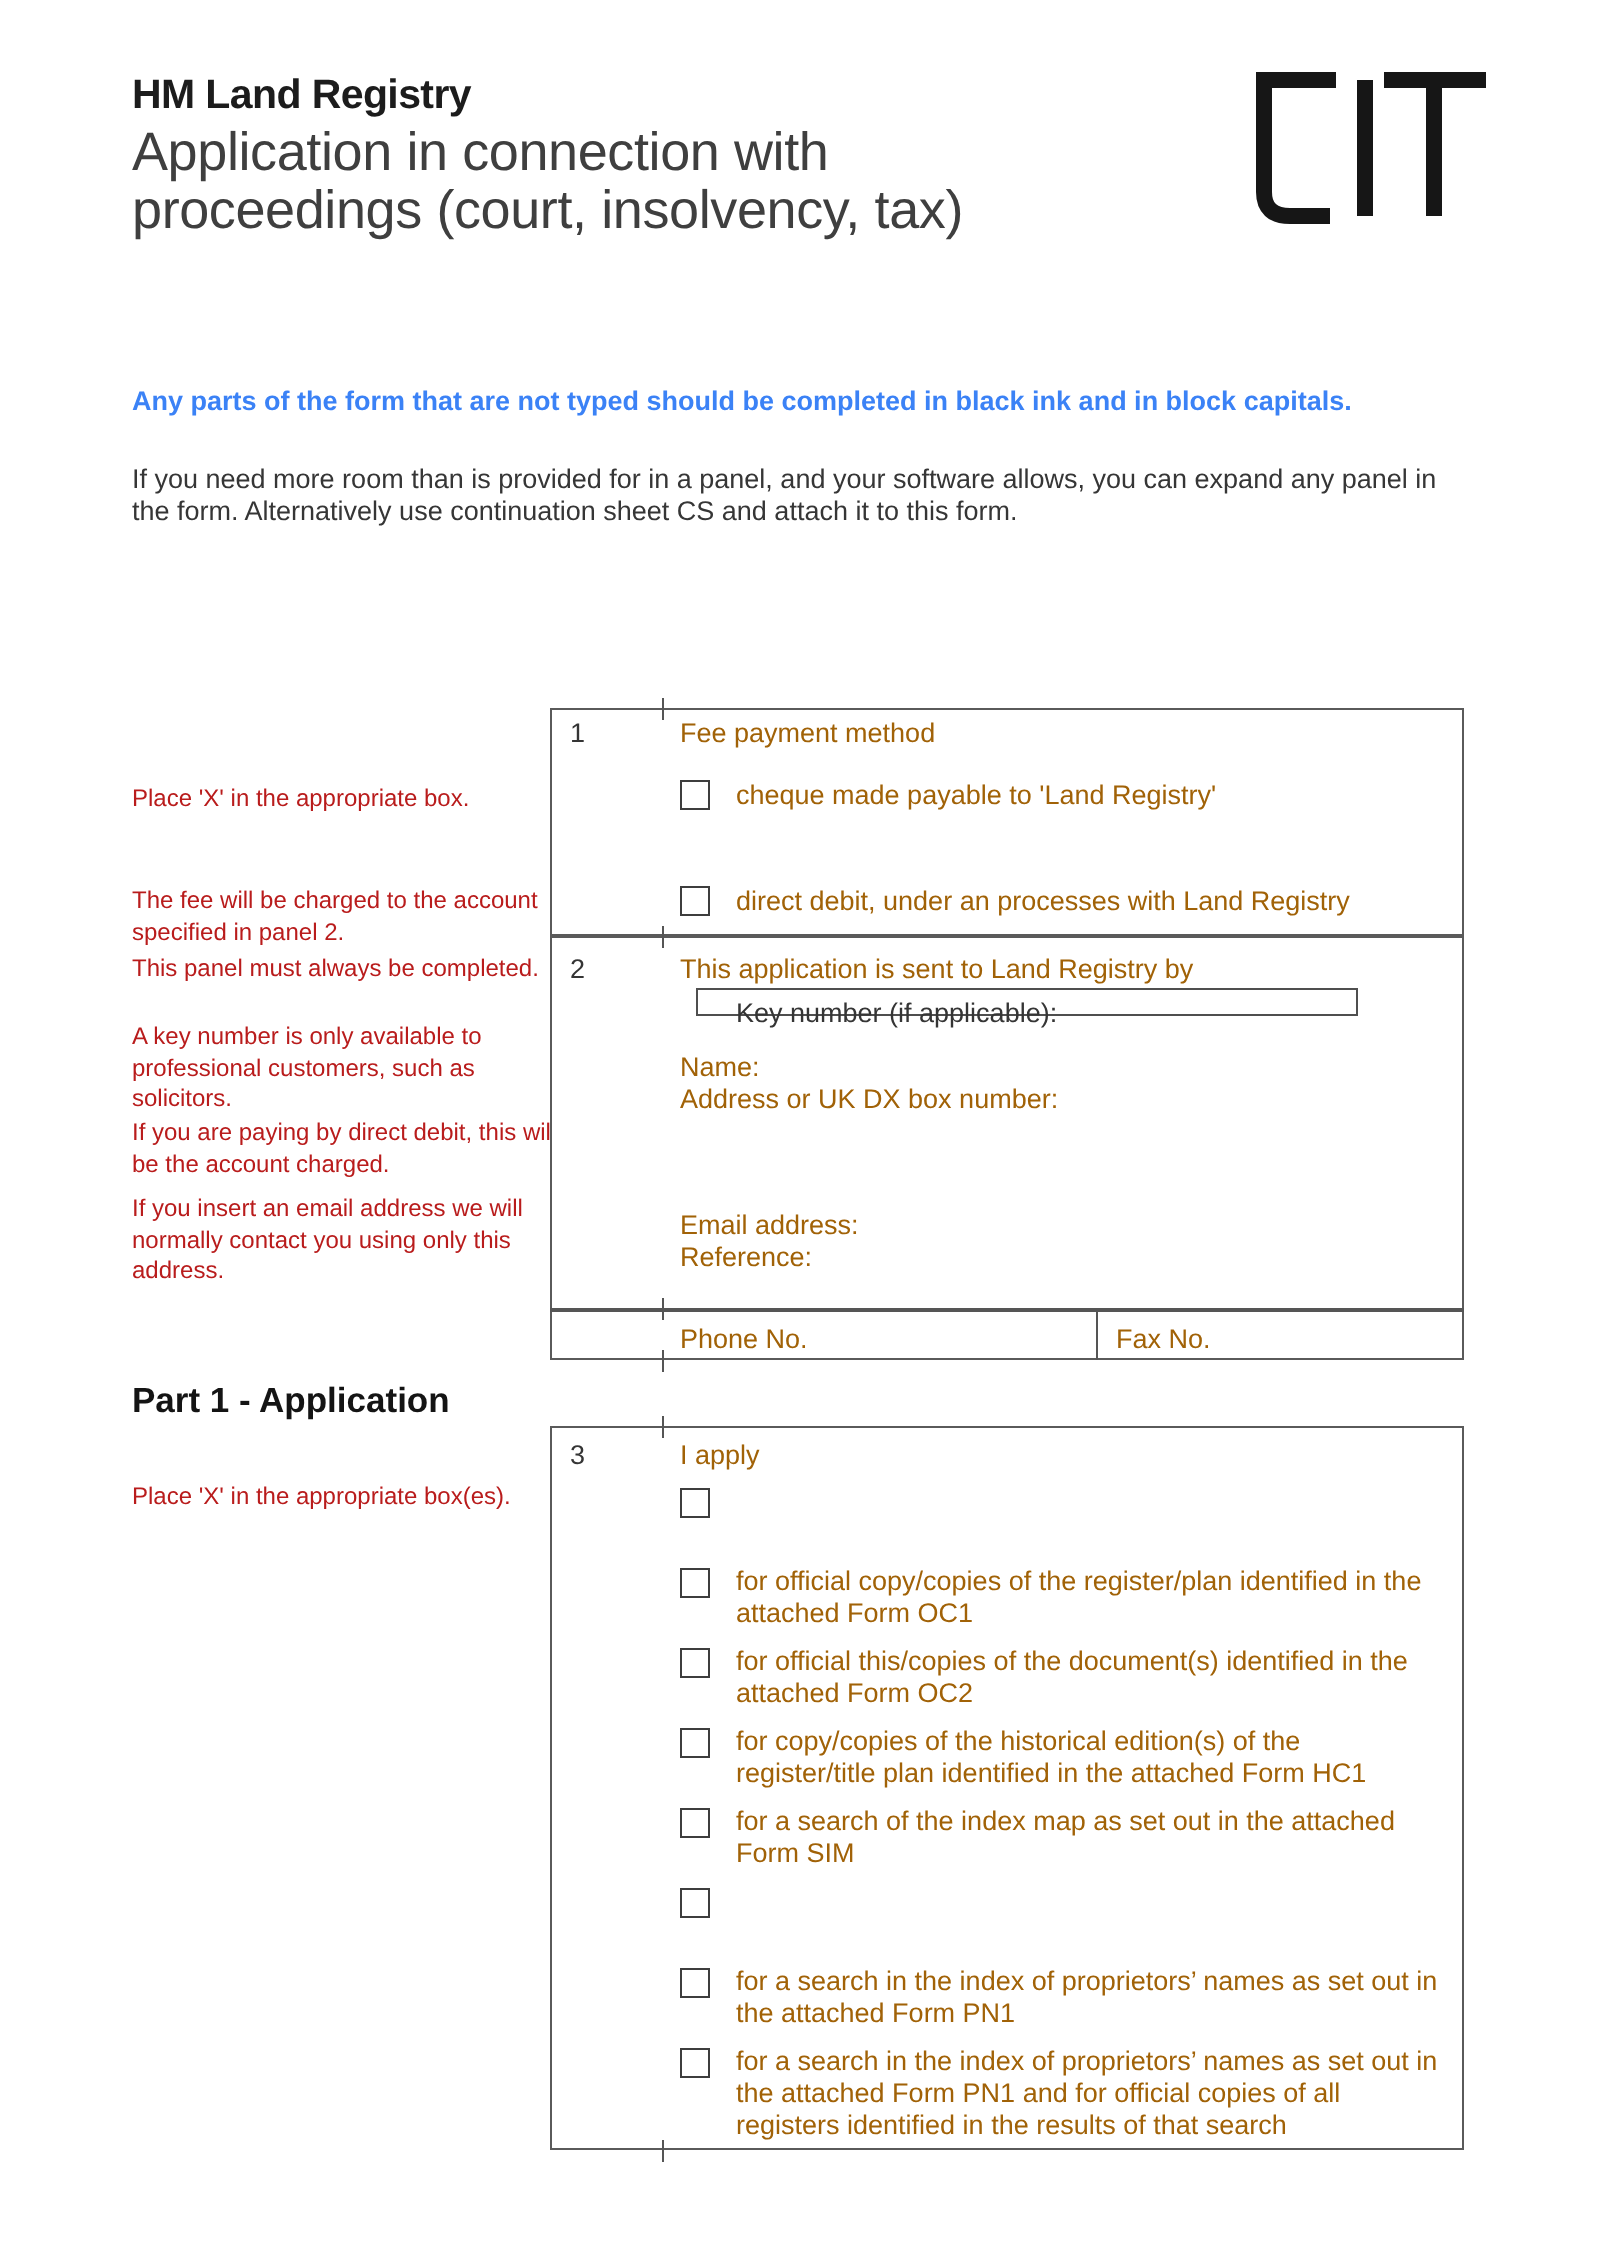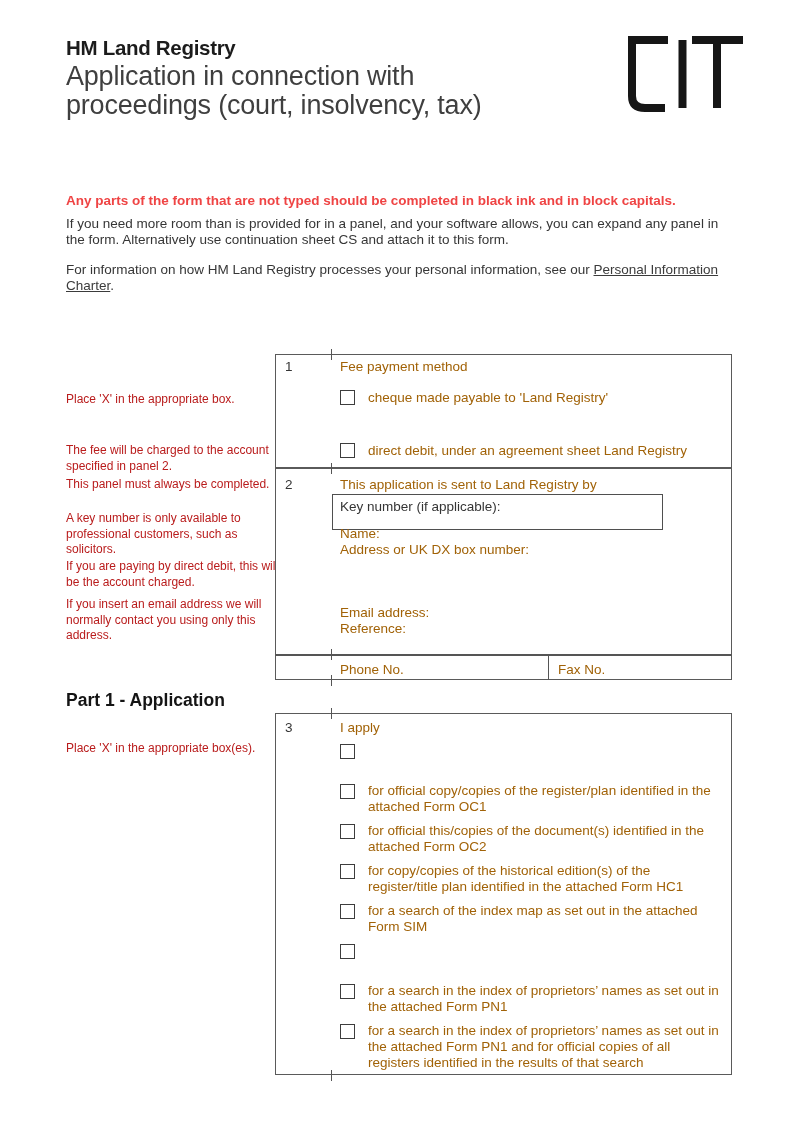--- a/index.html
+++ b/index.html
@@ -10,33 +10,33 @@
   
   .masthead{position:absolute;left:66px;top:33px;width:540px;}
   .agency{font-size:20.5px;line-height:29px;font-weight:700;color:#1c1c1c;letter-spacing:-0.3px;}
   .subtitle-line{font-size:27px;line-height:29px;font-weight:400;color:#3f3f3f;letter-spacing:-0.2px;}
   .logo{position:absolute;left:628px;top:36px;width:115px;height:76px;}
   .logo svg{display:block;width:115px;height:76px;}
   .sr{position:absolute;width:1px;height:1px;overflow:hidden;clip:rect(0 0 0 0);white-space:nowrap;}
   
   .intro{position:absolute;left:66px;top:193px;width:661px;font-size:13.5px;line-height:16.5px;}
   .intro p{margin:0 0 13px 0;}
-  .intro p.notice{font-weight:700;margin-bottom:6px;color:#ef4444;}
+  .intro p.notice{font-weight:700;margin-bottom:22px;color:#3b82f6;}
   .link{color:#3b3b3b;text-decoration:underline;cursor:pointer;}
   
   .note{position:absolute;left:66px;width:215px;font-size:12px;line-height:15.6px;color:#b91c1c;}
   
   .part-heading{position:absolute;left:66px;top:690px;font-size:17.5px;font-weight:700;color:#141414;}
   
   .panel{position:absolute;left:275px;width:457px;border:1.3px solid #5a5a5a;box-sizing:border-box;background:#fff;}
   .ptext{position:absolute;font-size:13.5px;line-height:16px;color:#a16207;}
   .pnum{position:absolute;left:285px;font-size:13.5px;line-height:16px;color:#353535;}
   .cb{position:absolute;width:13px;height:13px;border:1.5px solid #3d3d3d;background:#fff;box-sizing:content-box;}
   .opt-label{position:absolute;left:368px;width:352px;font-size:13.5px;line-height:16px;color:#a16207;}
-  .keybox{position:absolute;left:332px;top:494px;width:331px;height:36px;border:1.3px solid #4f4f4f;box-sizing:border-box;}
+  .keybox{position:absolute;left:348px;top:494px;width:331px;height:14px;border:1.3px solid #4f4f4f;box-sizing:border-box;padding-left:12px;}
   .keybox span{display:block;padding-left:7px;font-size:13.5px;line-height:24px;color:#353535;}
   .hline{position:absolute;left:275px;width:457px;height:0;border-top:2px solid #555;}
   .vline{position:absolute;width:0;border-left:1.5px solid #555;}
   .tick{position:absolute;left:330.5px;width:1.8px;height:11px;background:#555;}
 </style>
 </head>
 <body>
 
 <div class="page">
 
@@ -54,40 +54,39 @@
         <path d="M54.5 4 L54.5 72"></path>
         <path d="M64 4 L115 4"></path>
         <path d="M89 4 L89 72"></path>
       </g>
     </svg>
   </div>
 
   <div class="intro">
     <p class="notice">Any parts of the form that are not typed should be completed in black ink and in block capitals.</p>
     <p>If you need more room than is provided for in a panel, and your software allows, you can expand any panel in the form. Alternatively use continuation sheet CS and attach it to this form.</p>
-    <p><span>For information on how HM Land Registry processes your personal information, see our </span><a class="link">Personal Information Charter</a><span>.</span></p>
   </div>
 
   <div class="note" style="top:392px">Place 'X' in the appropriate box.</div>
   <div class="note" style="top:443px">The fee will be charged to the account specified in panel 2.</div>
   <div class="note" style="top:477px">This panel must always be completed.</div>
   <div class="note" style="top:511px">A key number is only available to professional customers, such as solicitors.</div>
   <div class="note" style="top:559px">If you are paying by direct debit, this will be the account charged.</div>
   <div class="note" style="top:597px">If you insert an email address we will normally contact you using only this address.</div>
   <div class="note" style="top:741px">Place 'X' in the appropriate box(es).</div>
 
   <div class="part-heading">Part 1 - Application</div>
 
   <div class="panel" style="top:354px;height:114px"></div>
   <div class="pnum" style="top:359px">1</div>
   <div class="ptext" style="left:340px;top:359px">Fee payment method</div>
   <span class="cb" style="left:340px;top:390px"></span>
   <div class="opt-label" style="top:390px">cheque made payable to 'Land Registry'</div>
   <span class="cb" style="left:340px;top:443px"></span>
-  <div class="opt-label" style="top:443px">direct debit, under an agreement sheet Land Registry</div>
+  <div class="opt-label" style="top:443px">direct debit, under an processes with Land Registry</div>
 
   <div class="panel" style="top:468px;height:212px"></div>
   <div class="pnum" style="top:477px">2</div>
   <div class="ptext" style="left:340px;top:477px">This application is sent to Land Registry by</div>
   <div class="keybox">
     <span>Key number (if applicable):</span>
   </div>
   <div class="ptext" style="left:340px;top:526px">Name:</div>
   <div class="ptext" style="left:340px;top:542px">Address or UK DX box number:</div>
   <div class="ptext" style="left:340px;top:605px">Email address:</div>

